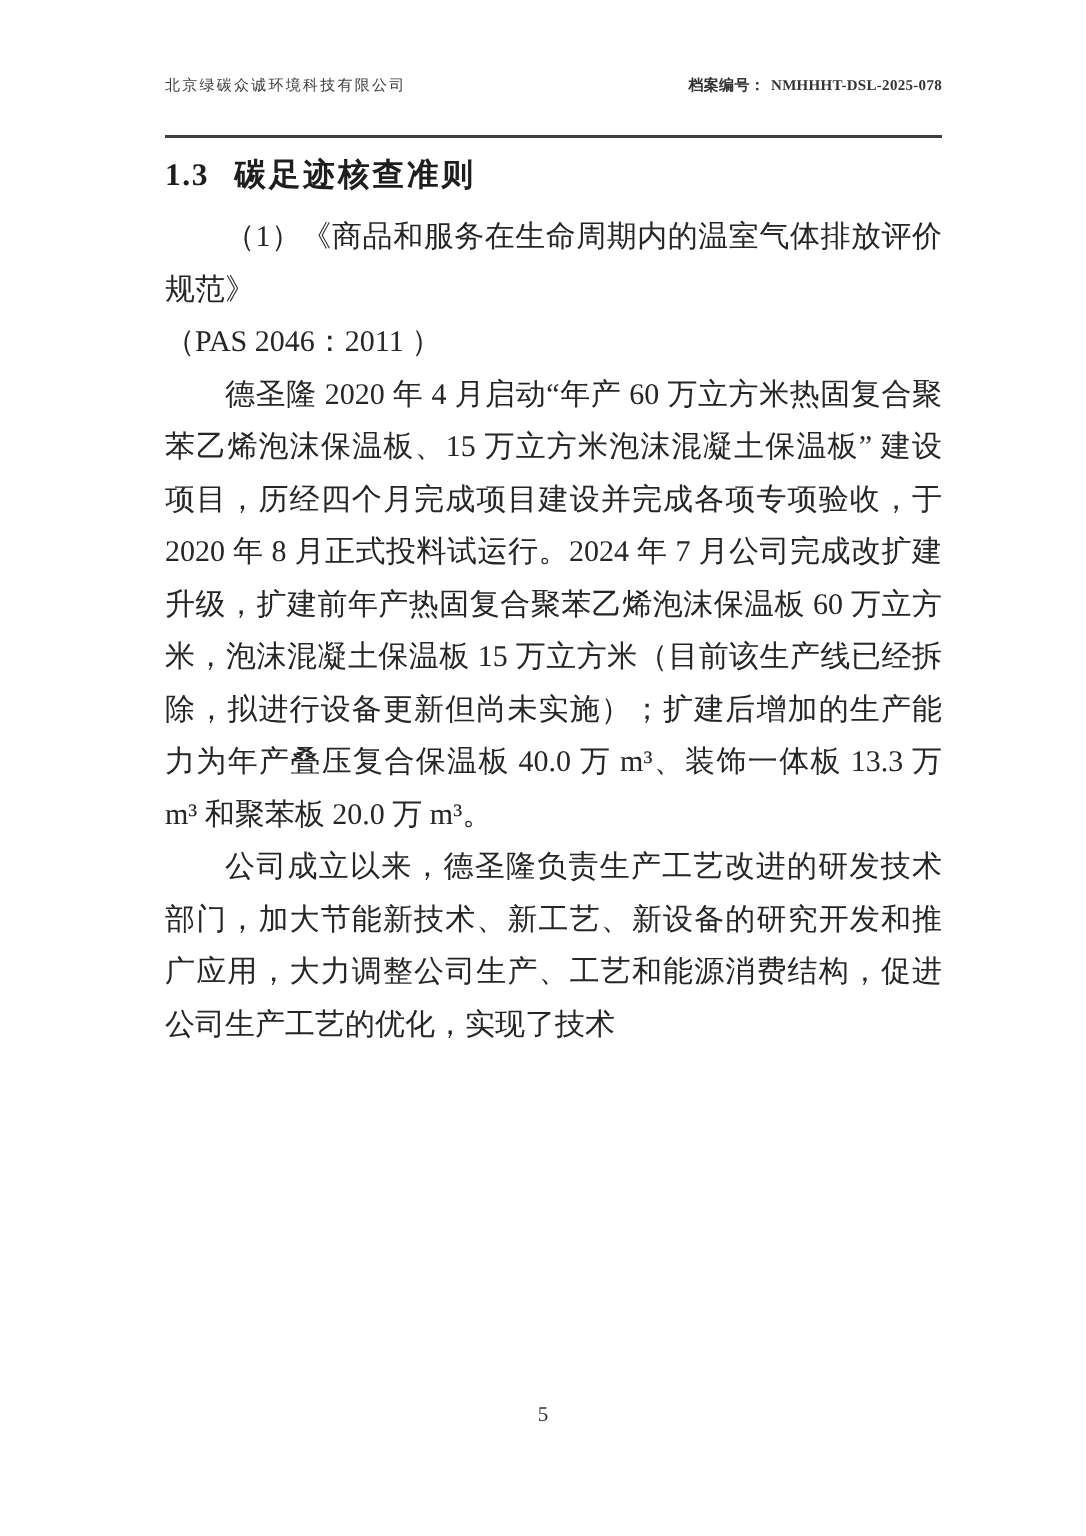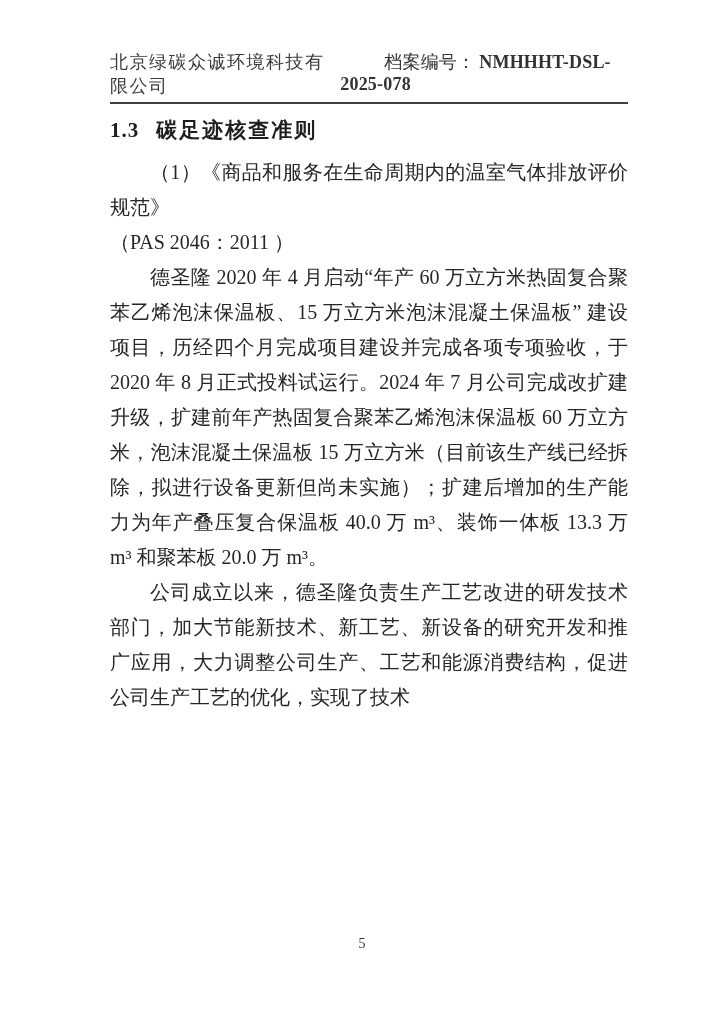--- a/index.html
+++ b/index.html
@@ -19,35 +19,35 @@
   }
   
   .doc-header {
     position: absolute;
     left: 110px;
     right: 96px;
     top: 50px;
     display: flex;
     justify-content: space-between;
     align-items: baseline;
-    font-size: 18px;
+    font-size: 10px;
     color: #3b3b3b;
     border-bottom: 2px solid #3f3f3f;
-    padding-bottom: 4px;
+    padding-bottom: 26px;
   }
   .doc-header .company {
     letter-spacing: 1.5px;
   }
   .doc-header .fileno {
     letter-spacing: 0.2px;
     font-weight: bold;
     color: #333333;
   }
   .doc-header .fileno .label {
-    font-weight: normal;
+    font-weight: bold;
     margin-right: 4px;
     margin-left: 44px;
   }
   
   .doc-body {
     position: absolute;
     left: 110px;
     right: 96px;
     top: 90px;
     font-size: 20px;
@@ -59,21 +59,21 @@
   }
   .indent,
   .para {
     text-indent: 2em;
   }
   .heading {
     font-size: 21px;
     font-weight: bold;
     color: #1e1e1e;
     line-height: 35px;
-    margin: 23px 0 7px 0;
+    margin: 9px 0 7px 0;
     text-align: left;
   }
   .heading .num {
     margin-right: 17px;
     letter-spacing: 1px;
   }
   .heading .title {
     letter-spacing: 2px;
   }
   

